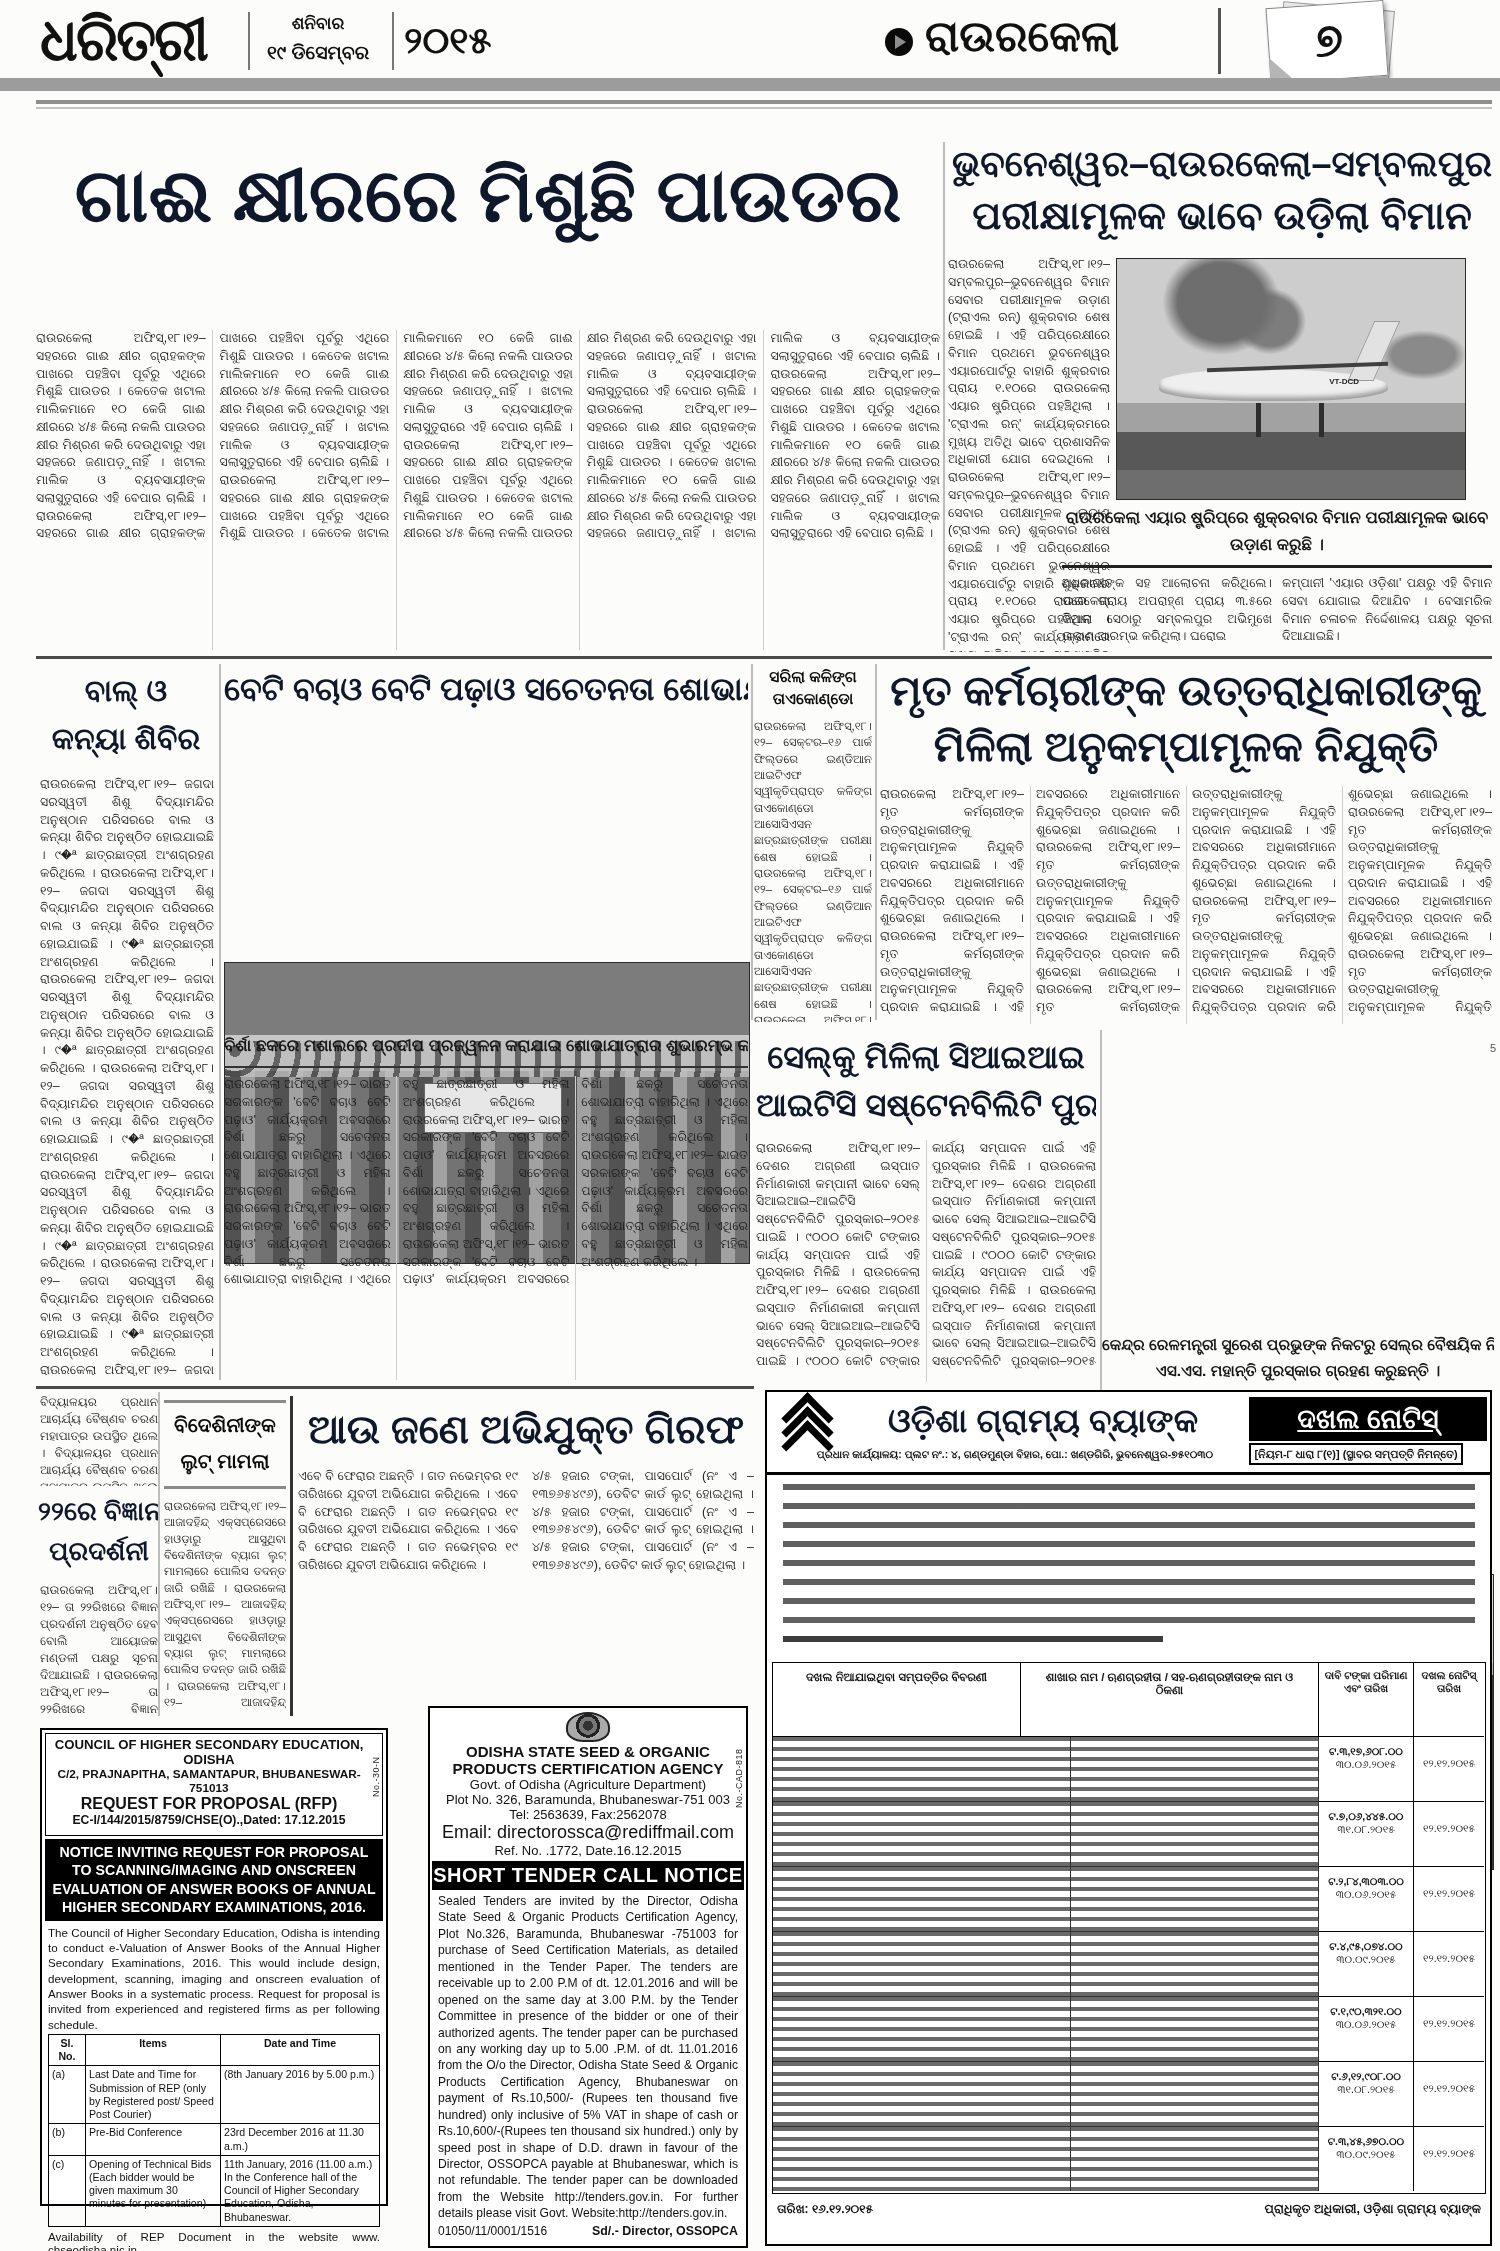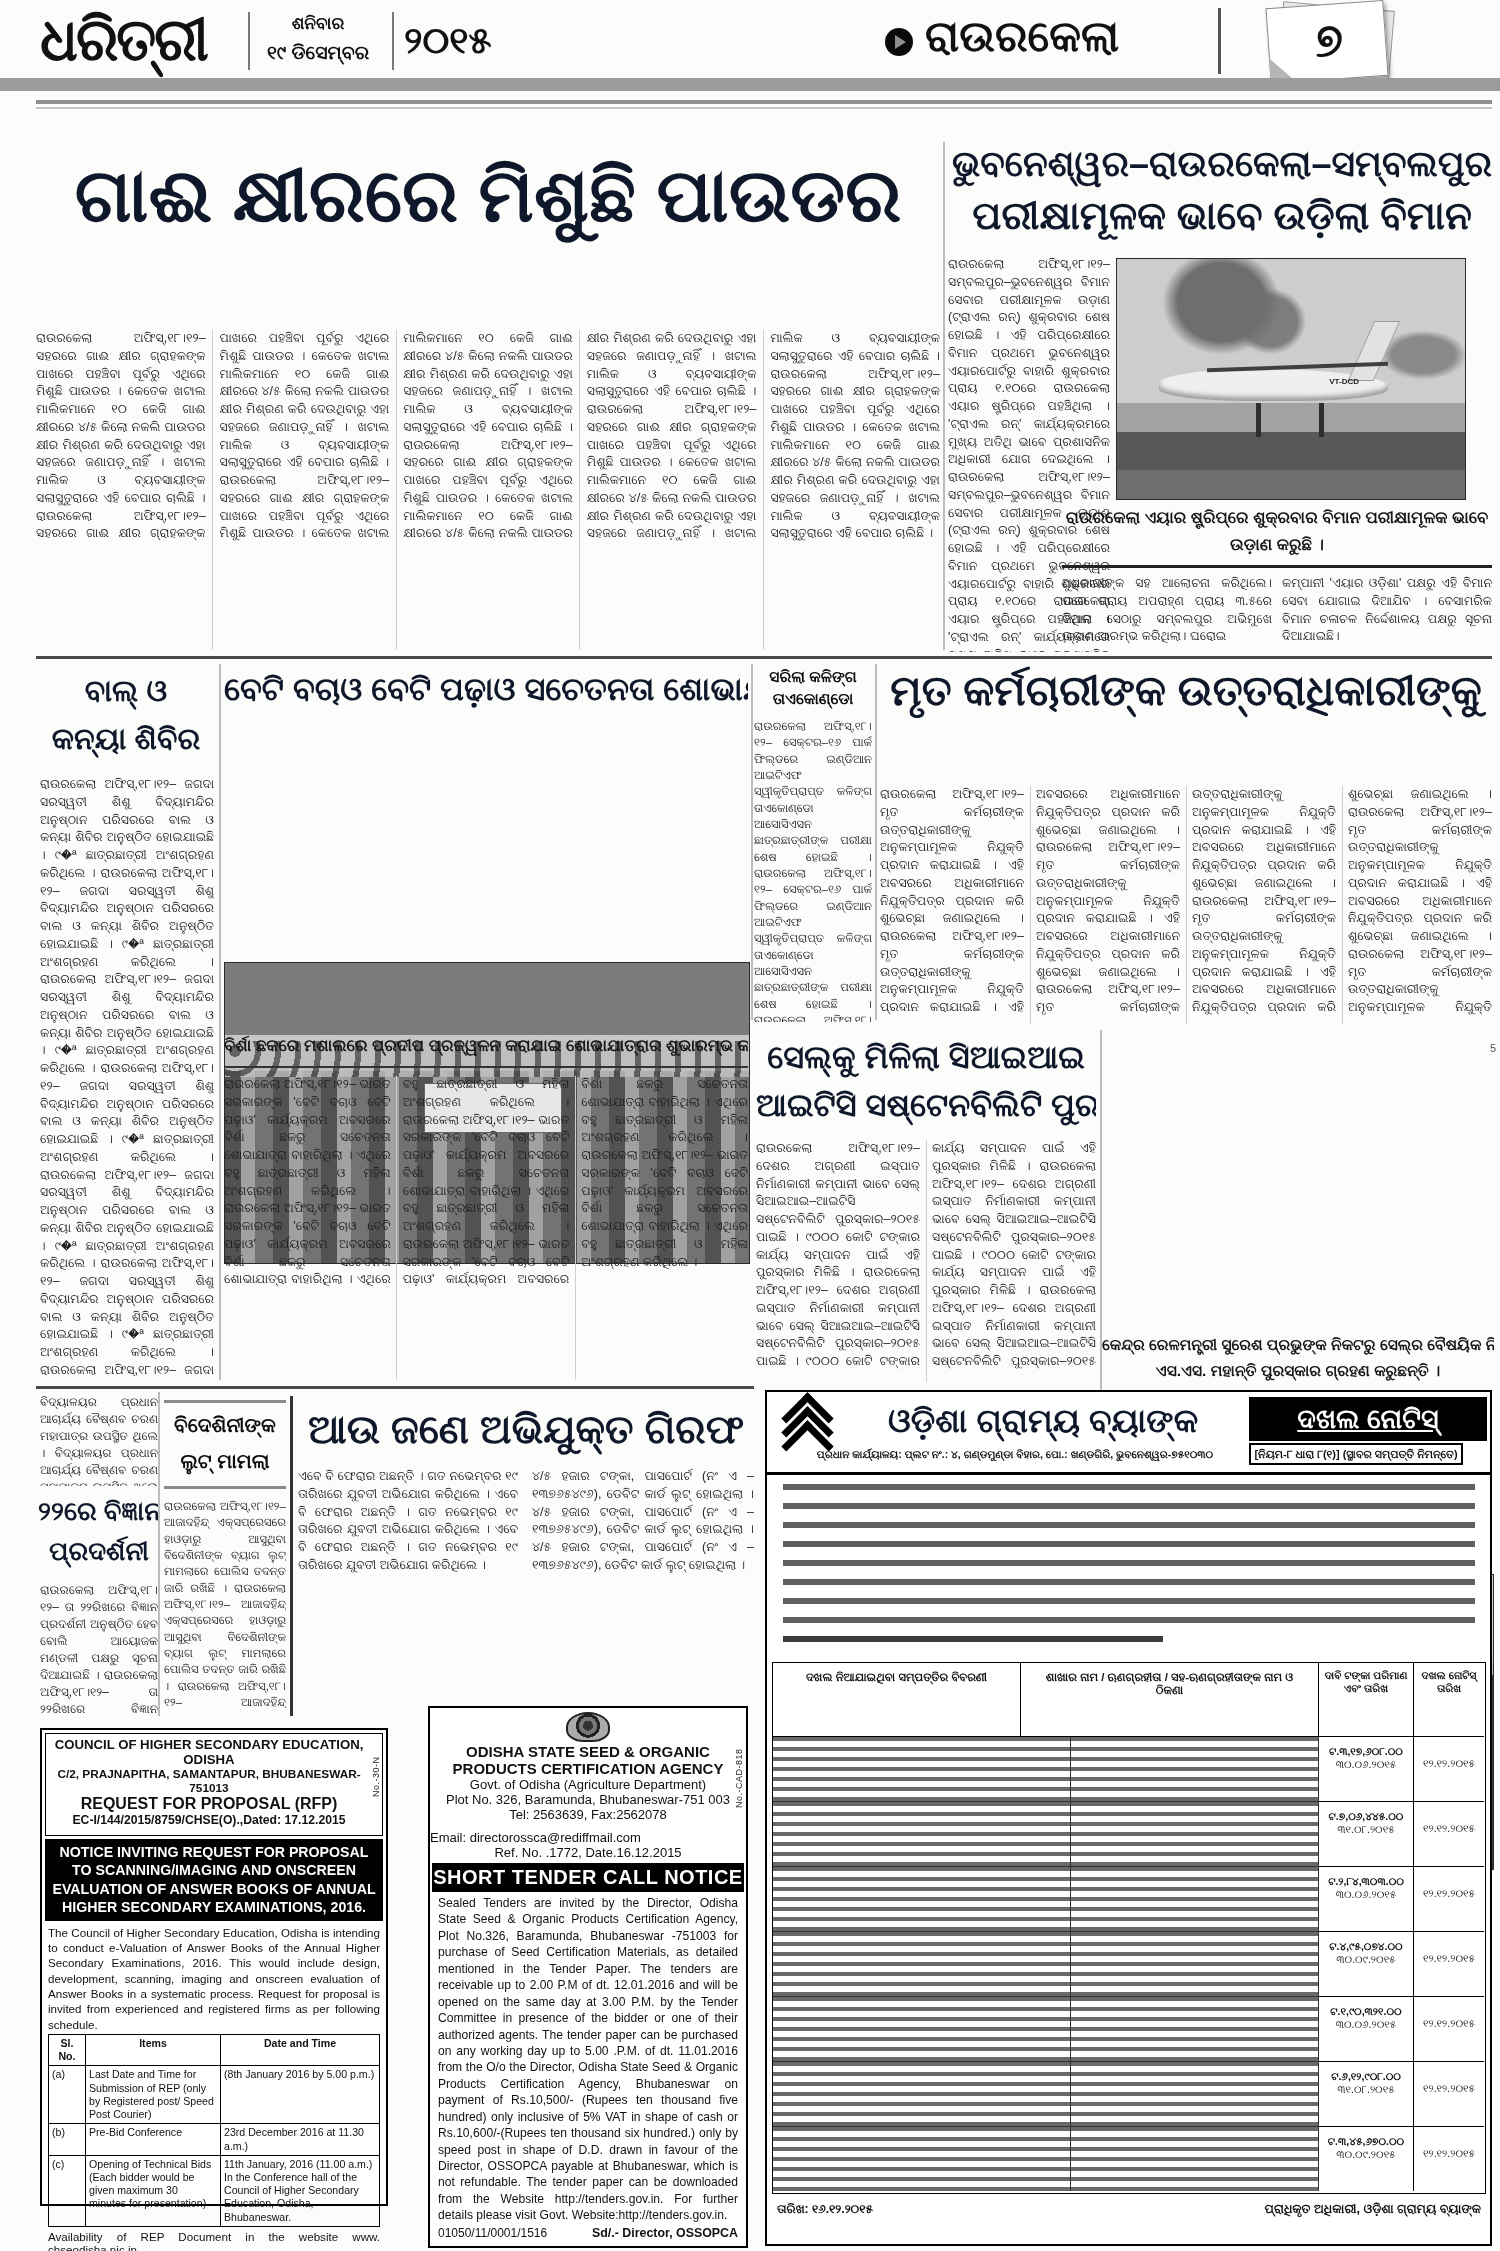--- a/index.html
+++ b/index.html
@@ -111,20 +111,21 @@
   <div class="abs bd cols3" style="left:224px;top:1076px;width:524px;height:304px;">ରାଉରକେଲା ଅଫିସ୍,୧୮।୧୨– ଭାରତ ସରକାରଙ୍କ 'ବେଟି ବଚାଓ ବେଟି ପଢ଼ାଓ' କାର୍ଯ୍ୟକ୍ରମ ଅବସରରେ ବିର୍ଶା ଛକରୁ ସଚେତନତା ଶୋଭାଯାତ୍ରା ବାହାରିଥିଲା । ଏଥିରେ ବହୁ ଛାତ୍ରଛାତ୍ରୀ ଓ ମହିଳା ଅଂଶଗ୍ରହଣ କରିଥିଲେ । ରାଉରକେଲା ଅଫିସ୍,୧୮।୧୨– ଭାରତ ସରକାରଙ୍କ 'ବେଟି ବଚାଓ ବେଟି ପଢ଼ାଓ' କାର୍ଯ୍ୟକ୍ରମ ଅବସରରେ ବିର୍ଶା ଛକରୁ ସଚେତନତା ଶୋଭାଯାତ୍ରା ବାହାରିଥିଲା । ଏଥିରେ ବହୁ ଛାତ୍ରଛାତ୍ରୀ ଓ ମହିଳା ଅଂଶଗ୍ରହଣ କରିଥିଲେ । ରାଉରକେଲା ଅଫିସ୍,୧୮।୧୨– ଭାରତ ସରକାରଙ୍କ 'ବେଟି ବଚାଓ ବେଟି ପଢ଼ାଓ' କାର୍ଯ୍ୟକ୍ରମ ଅବସରରେ ବିର୍ଶା ଛକରୁ ସଚେତନତା ଶୋଭାଯାତ୍ରା ବାହାରିଥିଲା । ଏଥିରେ ବହୁ ଛାତ୍ରଛାତ୍ରୀ ଓ ମହିଳା ଅଂଶଗ୍ରହଣ କରିଥିଲେ । ରାଉରକେଲା ଅଫିସ୍,୧୮।୧୨– ଭାରତ ସରକାରଙ୍କ 'ବେଟି ବଚାଓ ବେଟି ପଢ଼ାଓ' କାର୍ଯ୍ୟକ୍ରମ ଅବସରରେ ବିର୍ଶା ଛକରୁ ସଚେତନତା ଶୋଭାଯାତ୍ରା ବାହାରିଥିଲା । ଏଥିରେ ବହୁ ଛାତ୍ରଛାତ୍ରୀ ଓ ମହିଳା ଅଂଶଗ୍ରହଣ କରିଥିଲେ । ରାଉରକେଲା ଅଫିସ୍,୧୮।୧୨– ଭାରତ ସରକାରଙ୍କ 'ବେଟି ବଚାଓ ବେଟି ପଢ଼ାଓ' କାର୍ଯ୍ୟକ୍ରମ ଅବସରରେ ବିର୍ଶା ଛକରୁ ସଚେତନତା ଶୋଭାଯାତ୍ରା ବାହାରିଥିଲା । ଏଥିରେ ବହୁ ଛାତ୍ରଛାତ୍ରୀ ଓ ମହିଳା ଅଂଶଗ୍ରହଣ କରିଥିଲେ ।</div>
 
   <div class="abs vrule" style="left:751px;top:664px;width:1.5px;height:356px;"></div>
 
   <div class="abs hlw" style="left:754px;top:666px;width:118px;height:46px;font-size:15.5px;line-height:22px;">ସରିଲା କଳିଙ୍ଗ ତାଏକୋଣ୍ଡୋ ପରୀକ୍ଷା</div>
   <div class="abs bd" style="left:754px;top:718px;width:118px;height:304px;font-size:11.5px;">ରାଉରକେଲା ଅଫିସ୍,୧୮।୧୨– ସେକ୍ଟର–୧୬ ପାର୍କ ଫିଲ୍ଡରେ ଇଣ୍ଡିଆନ ଆଇଟିଏଫ ସ୍ୱୀକୃତିପ୍ରାପ୍ତ କଳିଙ୍ଗ ତାଏକୋଣ୍ଡୋ ଆସୋସିଏସନ ଛାତ୍ରଛାତ୍ରୀଙ୍କ ପରୀକ୍ଷା ଶେଷ ହୋଇଛି । ରାଉରକେଲା ଅଫିସ୍,୧୮।୧୨– ସେକ୍ଟର–୧୬ ପାର୍କ ଫିଲ୍ଡରେ ଇଣ୍ଡିଆନ ଆଇଟିଏଫ ସ୍ୱୀକୃତିପ୍ରାପ୍ତ କଳିଙ୍ଗ ତାଏକୋଣ୍ଡୋ ଆସୋସିଏସନ ଛାତ୍ରଛାତ୍ରୀଙ୍କ ପରୀକ୍ଷା ଶେଷ ହୋଇଛି । ରାଉରକେଲା ଅଫିସ୍,୧୮।୧୨– ସେକ୍ଟର–୧୬ ପାର୍କ ଫିଲ୍ଡରେ ଇଣ୍ଡିଆନ ଆଇଟିଏଫ ସ୍ୱୀକୃତିପ୍ରାପ୍ତ କଳିଙ୍ଗ ତାଏକୋଣ୍ଡୋ ଆସୋସିଏସନ ଛାତ୍ରଛାତ୍ରୀଙ୍କ ପରୀକ୍ଷା ଶେଷ ହୋଇଛି । ରାଉରକେଲା ଅଫିସ୍,୧୮।୧୨– ସେକ୍ଟର–୧୬ ପାର୍କ ଫିଲ୍ଡରେ ଇଣ୍ଡିଆନ ଆଇଟିଏଫ ସ୍ୱୀକୃତିପ୍ରାପ୍ତ କଳିଙ୍ଗ ତାଏକୋଣ୍ଡୋ ଆସୋସିଏସନ ଛାତ୍ରଛାତ୍ରୀଙ୍କ ପରୀକ୍ଷା ଶେଷ ହୋଇଛି । ରାଉରକେଲା ଅଫିସ୍,୧୮।୧୨– ସେକ୍ଟର–୧୬ ପାର୍କ ଫିଲ୍ଡରେ ଇଣ୍ଡିଆନ ଆଇଟିଏଫ ସ୍ୱୀକୃତିପ୍ରାପ୍ତ କଳିଙ୍ଗ ତାଏକୋଣ୍ଡୋ ଆସୋସିଏସନ ଛାତ୍ରଛାତ୍ରୀଙ୍କ ପରୀକ୍ଷା ଶେଷ ହୋଇଛି ।</div>
 
   <div class="abs vrule" style="left:875px;top:664px;width:1.5px;height:356px;"></div>
 
   <div class="abs hl" style="left:880px;top:664px;width:612px;height:54px;font-size:42px;line-height:54px;">ମୃତ କର୍ମଚାରୀଙ୍କ ଉତ୍ତରାଧିକାରୀଙ୍କୁ</div>
+  <div class="abs hl" style="left:880px;top:720px;width:612px;height:54px;font-size:42px;line-height:54px;">ମିଳିଲା ଅନୁକମ୍ପାମୂଳକ ନିଯୁକ୍ତି</div>
   <div class="abs bd cols4" style="left:880px;top:786px;width:612px;height:238px;">ରାଉରକେଲା ଅଫିସ୍,୧୮।୧୨– ମୃତ କର୍ମଚାରୀଙ୍କ ଉତ୍ତରାଧିକାରୀଙ୍କୁ ଅନୁକମ୍ପାମୂଳକ ନିଯୁକ୍ତି ପ୍ରଦାନ କରାଯାଇଛି । ଏହି ଅବସରରେ ଅଧିକାରୀମାନେ ନିଯୁକ୍ତିପତ୍ର ପ୍ରଦାନ କରି ଶୁଭେଚ୍ଛା ଜଣାଇଥିଲେ । ରାଉରକେଲା ଅଫିସ୍,୧୮।୧୨– ମୃତ କର୍ମଚାରୀଙ୍କ ଉତ୍ତରାଧିକାରୀଙ୍କୁ ଅନୁକମ୍ପାମୂଳକ ନିଯୁକ୍ତି ପ୍ରଦାନ କରାଯାଇଛି । ଏହି ଅବସରରେ ଅଧିକାରୀମାନେ ନିଯୁକ୍ତିପତ୍ର ପ୍ରଦାନ କରି ଶୁଭେଚ୍ଛା ଜଣାଇଥିଲେ । ରାଉରକେଲା ଅଫିସ୍,୧୮।୧୨– ମୃତ କର୍ମଚାରୀଙ୍କ ଉତ୍ତରାଧିକାରୀଙ୍କୁ ଅନୁକମ୍ପାମୂଳକ ନିଯୁକ୍ତି ପ୍ରଦାନ କରାଯାଇଛି । ଏହି ଅବସରରେ ଅଧିକାରୀମାନେ ନିଯୁକ୍ତିପତ୍ର ପ୍ରଦାନ କରି ଶୁଭେଚ୍ଛା ଜଣାଇଥିଲେ । ରାଉରକେଲା ଅଫିସ୍,୧୮।୧୨– ମୃତ କର୍ମଚାରୀଙ୍କ ଉତ୍ତରାଧିକାରୀଙ୍କୁ ଅନୁକମ୍ପାମୂଳକ ନିଯୁକ୍ତି ପ୍ରଦାନ କରାଯାଇଛି । ଏହି ଅବସରରେ ଅଧିକାରୀମାନେ ନିଯୁକ୍ତିପତ୍ର ପ୍ରଦାନ କରି ଶୁଭେଚ୍ଛା ଜଣାଇଥିଲେ । ରାଉରକେଲା ଅଫିସ୍,୧୮।୧୨– ମୃତ କର୍ମଚାରୀଙ୍କ ଉତ୍ତରାଧିକାରୀଙ୍କୁ ଅନୁକମ୍ପାମୂଳକ ନିଯୁକ୍ତି ପ୍ରଦାନ କରାଯାଇଛି । ଏହି ଅବସରରେ ଅଧିକାରୀମାନେ ନିଯୁକ୍ତିପତ୍ର ପ୍ରଦାନ କରି ଶୁଭେଚ୍ଛା ଜଣାଇଥିଲେ । ରାଉରକେଲା ଅଫିସ୍,୧୮।୧୨– ମୃତ କର୍ମଚାରୀଙ୍କ ଉତ୍ତରାଧିକାରୀଙ୍କୁ ଅନୁକମ୍ପାମୂଳକ ନିଯୁକ୍ତି ପ୍ରଦାନ କରାଯାଇଛି । ଏହି ଅବସରରେ ଅଧିକାରୀମାନେ ନିଯୁକ୍ତିପତ୍ର ପ୍ରଦାନ କରି ଶୁଭେଚ୍ଛା ଜଣାଇଥିଲେ । ରାଉରକେଲା ଅଫିସ୍,୧୮।୧୨– ମୃତ କର୍ମଚାରୀଙ୍କ ଉତ୍ତରାଧିକାରୀଙ୍କୁ ଅନୁକମ୍ପାମୂଳକ ନିଯୁକ୍ତି ପ୍ରଦାନ କରାଯାଇଛି । ଏହି ଅବସରରେ ଅଧିକାରୀମାନେ ନିଯୁକ୍ତିପତ୍ର ପ୍ରଦାନ କରି ଶୁଭେଚ୍ଛା ଜଣାଇଥିଲେ । ରାଉରକେଲା ଅଫିସ୍,୧୮।୧୨– ମୃତ କର୍ମଚାରୀଙ୍କ ଉତ୍ତରାଧିକାରୀଙ୍କୁ ଅନୁକମ୍ପାମୂଳକ ନିଯୁକ୍ତି ପ୍ରଦାନ କରାଯାଇଛି । ଏହି ଅବସରରେ ଅଧିକାରୀମାନେ ନିଯୁକ୍ତିପତ୍ର ପ୍ରଦାନ କରି ଶୁଭେଚ୍ଛା ଜଣାଇଥିଲେ ।</div>
 
   <div class="abs hl" style="left:756px;top:1034px;width:340px;height:46px;font-size:32px;line-height:46px;">ସେଲ୍‌କୁ ମିଳିଲା ସିଆଇଆଇ</div>
   <div class="abs hl" style="left:756px;top:1082px;width:340px;height:46px;font-size:32px;line-height:46px;">ଆଇଟିସି ସଷ୍ଟେନବିଲିଟି ପୁରସ୍କାର</div>
   <div class="abs bd cols2" style="left:756px;top:1140px;width:340px;height:242px;">ରାଉରକେଲା ଅଫିସ୍,୧୮।୧୨– ଦେଶର ଅଗ୍ରଣୀ ଇସ୍ପାତ ନିର୍ମାଣକାରୀ କମ୍ପାନୀ ଭାବେ ସେଲ୍ ସିଆଇଆଇ–ଆଇଟିସି ସଷ୍ଟେନବିଲିଟି ପୁରସ୍କାର–୨୦୧୫ ପାଇଛି । ୯୦୦୦ କୋଟି ଟଙ୍କାର କାର୍ଯ୍ୟ ସମ୍ପାଦନ ପାଇଁ ଏହି ପୁରସ୍କାର ମିଳିଛି । ରାଉରକେଲା ଅଫିସ୍,୧୮।୧୨– ଦେଶର ଅଗ୍ରଣୀ ଇସ୍ପାତ ନିର୍ମାଣକାରୀ କମ୍ପାନୀ ଭାବେ ସେଲ୍ ସିଆଇଆଇ–ଆଇଟିସି ସଷ୍ଟେନବିଲିଟି ପୁରସ୍କାର–୨୦୧୫ ପାଇଛି । ୯୦୦୦ କୋଟି ଟଙ୍କାର କାର୍ଯ୍ୟ ସମ୍ପାଦନ ପାଇଁ ଏହି ପୁରସ୍କାର ମିଳିଛି । ରାଉରକେଲା ଅଫିସ୍,୧୮।୧୨– ଦେଶର ଅଗ୍ରଣୀ ଇସ୍ପାତ ନିର୍ମାଣକାରୀ କମ୍ପାନୀ ଭାବେ ସେଲ୍ ସିଆଇଆଇ–ଆଇଟିସି ସଷ୍ଟେନବିଲିଟି ପୁରସ୍କାର–୨୦୧୫ ପାଇଛି । ୯୦୦୦ କୋଟି ଟଙ୍କାର କାର୍ଯ୍ୟ ସମ୍ପାଦନ ପାଇଁ ଏହି ପୁରସ୍କାର ମିଳିଛି । ରାଉରକେଲା ଅଫିସ୍,୧୮।୧୨– ଦେଶର ଅଗ୍ରଣୀ ଇସ୍ପାତ ନିର୍ମାଣକାରୀ କମ୍ପାନୀ ଭାବେ ସେଲ୍ ସିଆଇଆଇ–ଆଇଟିସି ସଷ୍ଟେନବିଲିଟି ପୁରସ୍କାର–୨୦୧୫ ପାଇଛି । ୯୦୦୦ କୋଟି ଟଙ୍କାର କାର୍ଯ୍ୟ ସମ୍ପାଦନ ପାଇଁ ଏହି ପୁରସ୍କାର ମିଳିଛି । ରାଉରକେଲା ଅଫିସ୍,୧୮।୧୨– ଦେଶର ଅଗ୍ରଣୀ ଇସ୍ପାତ ନିର୍ମାଣକାରୀ କମ୍ପାନୀ ଭାବେ ସେଲ୍ ସିଆଇଆଇ–ଆଇଟିସି ସଷ୍ଟେନବିଲିଟି ପୁରସ୍କାର–୨୦୧୫ ପାଇଛି । ୯୦୦୦ କୋଟି ଟଙ୍କାର କାର୍ଯ୍ୟ ସମ୍ପାଦନ ପାଇଁ ଏହି ପୁରସ୍କାର ମିଳିଛି । ରାଉରକେଲା ଅଫିସ୍,୧୮।୧୨– ଦେଶର ଅଗ୍ରଣୀ ଇସ୍ପାତ ନିର୍ମାଣକାରୀ କମ୍ପାନୀ ଭାବେ ସେଲ୍ ସିଆଇଆଇ–ଆଇଟିସି ସଷ୍ଟେନବିଲିଟି ପୁରସ୍କାର–୨୦୧୫ ପାଇଛି । ୯୦୦୦ କୋଟି ଟଙ୍କାର କାର୍ଯ୍ୟ ସମ୍ପାଦନ ପାଇଁ ଏହି ପୁରସ୍କାର ମିଳିଛି ।</div>
 
   <div class="abs vrule" style="left:1100px;top:1030px;width:1.5px;height:360px;"></div>
 
   <div class="abs photo" style="left:1106px;top:1030px;width:386px;height:294px;background:linear-gradient(#d8d8d8 0 34%, #bdbdbd 34%);">
     <div class="abs" style="left:0;top:30%;width:100%;height:70%;background:repeating-linear-gradient(90deg,#3a3a3a 0 26px,#585858 26px 40px,#2c2c2c 40px 64px,#6b6b6b 64px 74px);"></div>
@@ -198,21 +199,21 @@
   </div>
 
   <div class="abs noticebox eng" style="left:428px;top:1706px;width:320px;height:542px;">
     <div class="vert" style="position:absolute;right:2px;top:10px;height:90px;">No.-CAD-818</div>
     <div style="width:40px;height:26px;margin:4px auto 1px auto;border-radius:50% 50% 40% 40%;background:radial-gradient(circle at 50% 45%, #333 0 5px, #777 5px 9px, #222 9px 12px, #aaa 12px);border:2px solid #222;"></div>
     <div style="text-align:center;font-size:15px;font-weight:800;">ODISHA STATE SEED &amp; ORGANIC</div>
     <div style="text-align:center;font-size:15px;font-weight:800;">PRODUCTS CERTIFICATION AGENCY</div>
     <div style="text-align:center;font-size:13px;">Govt. of Odisha (Agriculture Department)</div>
     <div style="text-align:center;font-size:13px;">Plot No. 326, Baramunda, Bhubaneswar-751 003</div>
     <div style="text-align:center;font-size:13px;">Tel: 2563639, Fax:2562078</div>
-    <div style="font-size:13px;margin-top:8px;">Email: directorossca@rediffmail.com</div>
+    <div style="text-align:center;font-size:18px;">Email: directorossca@rediffmail.com</div>
     <div style="text-align:center;font-size:13px;">Ref. No. .1772, Date.16.12.2015</div>
     <div class="band" style="margin:3px 2px;padding:3px 0;font-size:20px;letter-spacing:.5px;">SHORT TENDER CALL NOTICE</div>
     <div style="margin:2px 8px;font-size:12.1px;line-height:1.36;text-align:justify;">Sealed Tenders are invited by the Director, Odisha State Seed &amp; Organic Products Certification Agency, Plot No.326, Baramunda, Bhubaneswar -751003 for purchase of Seed Certification Materials, as detailed mentioned in the Tender Paper. The tenders are receivable up to 2.00 P.M of dt. 12.01.2016 and will be opened on the same day at 3.00 P.M. by the Tender Committee in presence of the bidder or one of their authorized agents. The tender paper can be purchased on any working day up to 5.00 .P.M. of dt. 11.01.2016 from the O/o the Director, Odisha State Seed &amp; Organic Products Certification Agency, Bhubaneswar on payment of Rs.10,500/- (Rupees ten thousand five hundred) only inclusive of 5% VAT in shape of cash or Rs.10,600/-(Rupees ten thousand six hundred.) only by speed post in shape of D.D. drawn in favour of the Director, OSSOPCA payable at Bhubaneswar, which is not refundable. The tender paper can be downloaded from the Website http://tenders.gov.in. For further details please visit Govt. Website:http://tenders.gov.in.</div>
     <div style="margin:2px 8px;display:flex;justify-content:space-between;align-items:flex-end;">
       <span style="font-size:12px;">01050/11/0001/1516</span>
       <span style="font-size:12.4px;font-weight:800;">Sd/.- Director, OSSOPCA</span>
     </div>
   </div>
 
   <div class="abs noticebox" style="left:765px;top:1390px;width:727px;height:856px;border-width:2.5px;">

